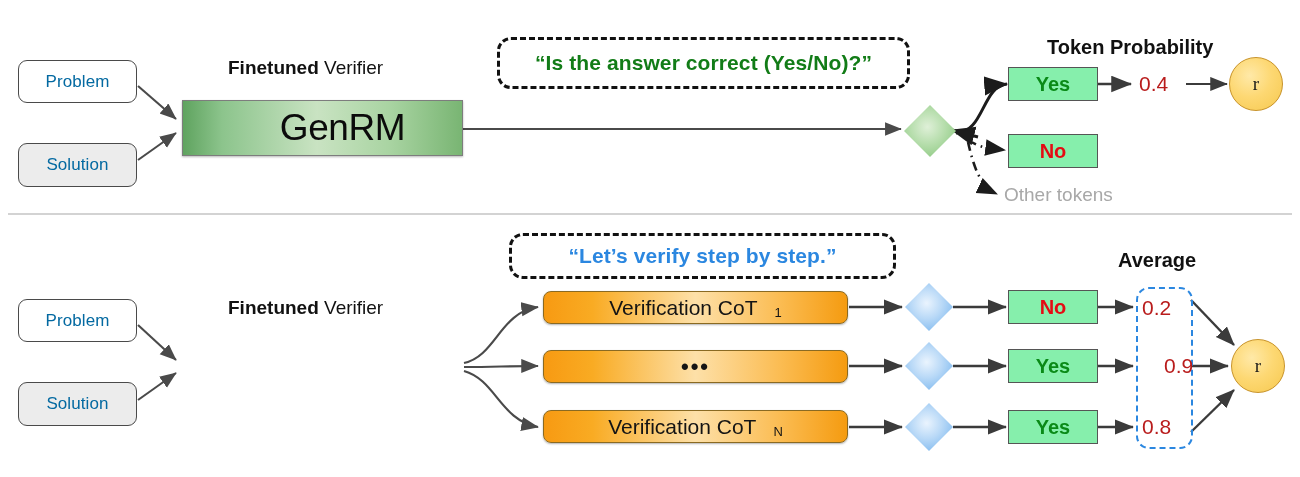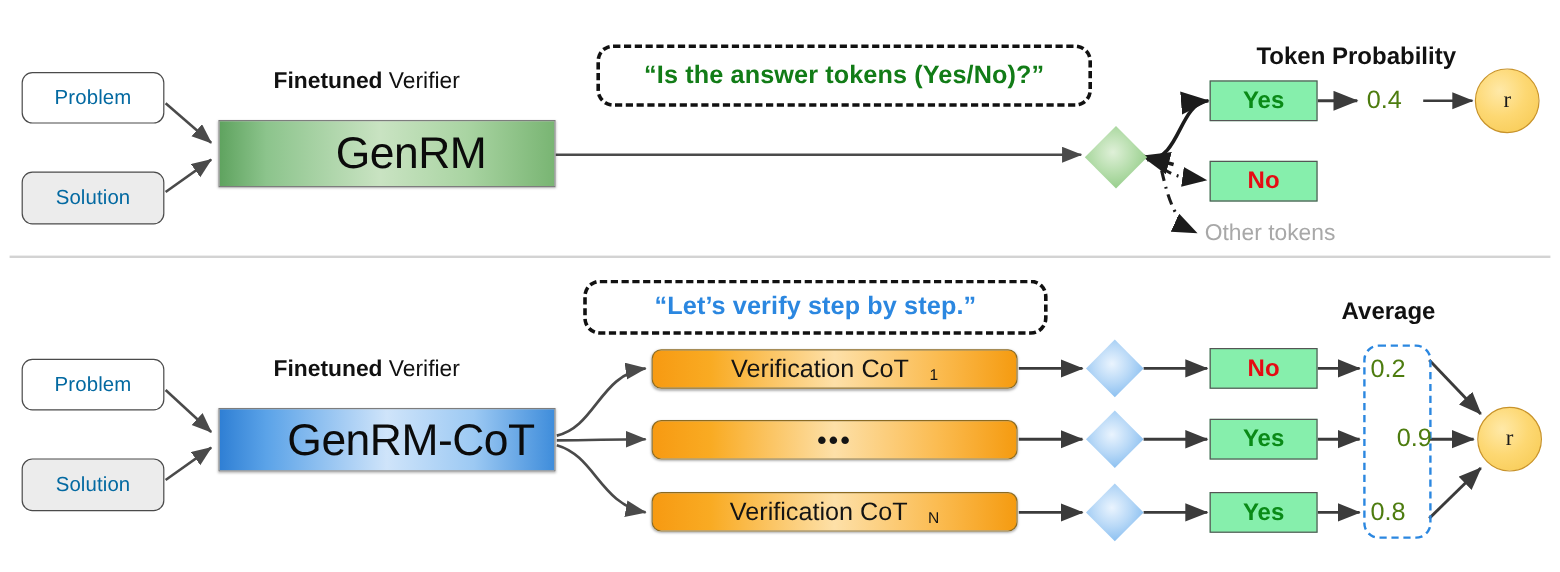--- a/index.html
+++ b/index.html
@@ -114,21 +114,21 @@
     font-weight: 700;
     font-size: 20px;
   }
   .ans-yes { color: #0a8a17; }
   .ans-no  { color: #e50b13; }
 
   
   .num {
     position: absolute;
     font-size: 21px;
-    color: #4d7c0f;
+    color: #b91c1c;
     white-space: nowrap;
   }
 
   
   .other-tokens {
     position: absolute;
     font-size: 19px;
     color: #a8a8a8;
     white-space: nowrap;
   }
@@ -254,21 +254,21 @@
   <div class="node io-box white" style="left:18px; top:60px; width:119px; height:43px;">Problem</div>
 
   <div class="node io-box grey" style="left:18px; top:143px; width:119px; height:44px;">Solution</div>
 
   <div class="caption" style="left:228px; top:57px;">
     <b>Finetuned</b><span class="light"> Verifier</span>
   </div>
 
   <div class="node model-box model-green" style="left:182px; top:100px; width:281px; height:56px;">GenRM</div>
 
-  <div class="node prompt-box prompt-green" style="left:497px; top:37px; width:413px; height:52px;">“Is the answer tokens (Yes/No)?”</div>
+  <div class="node prompt-box prompt-green" style="left:497px; top:37px; width:413px; height:52px;">“Is the answer correct (Yes/No)?”</div>
 
   <div class="heading" style="left:1047px; top:36px;">Token Probability</div>
 
   <div class="node ans-box ans-yes" style="left:1008px; top:67px; width:90px; height:34px;">Yes</div>
 
   <div class="node ans-box ans-no" style="left:1008px; top:134px; width:90px; height:34px;">No</div>
 
   <div class="other-tokens" style="left:1004px; top:184px;">Other tokens</div>
 
   <div class="num" style="left:1139px; top:72px;">0.4</div>
@@ -276,23 +276,22 @@
   <div class="node reward" style="left:1229px; top:57px; width:54px; height:54px;">r</div>
 
   <div class="node io-box white" style="left:18px; top:299px; width:119px; height:43px;">Problem</div>
 
   <div class="node io-box grey" style="left:18px; top:382px; width:119px; height:44px;">Solution</div>
 
   <div class="caption" style="left:228px; top:297px;">
     <b>Finetuned</b><span class="light"> Verifier</span>
   </div>
 
-  <div class="node model-box model-blue" style="left:182px; top:340px; width:281px; height:53px;">GenRM-CoT</div>
-
-  <div class="node prompt-box prompt-blue" style="left:486px; top:233px; width:387px; height:46px;">“Let’s verify step by step.”</div>
+
+  <div class="node prompt-box prompt-blue" style="left:509px; top:233px; width:387px; height:46px;">“Let’s verify step by step.”</div>
 
   <div class="node cot-box" style="left:543px; top:291px; width:305px; height:33px;">
     <span>Verification CoT</span>
       <sub>1</sub>
   </div>
 
   <div class="node cot-box" style="left:543px; top:350px; width:305px; height:33px;">
     <span class="cot-dots">•••</span>
   </div>
 

